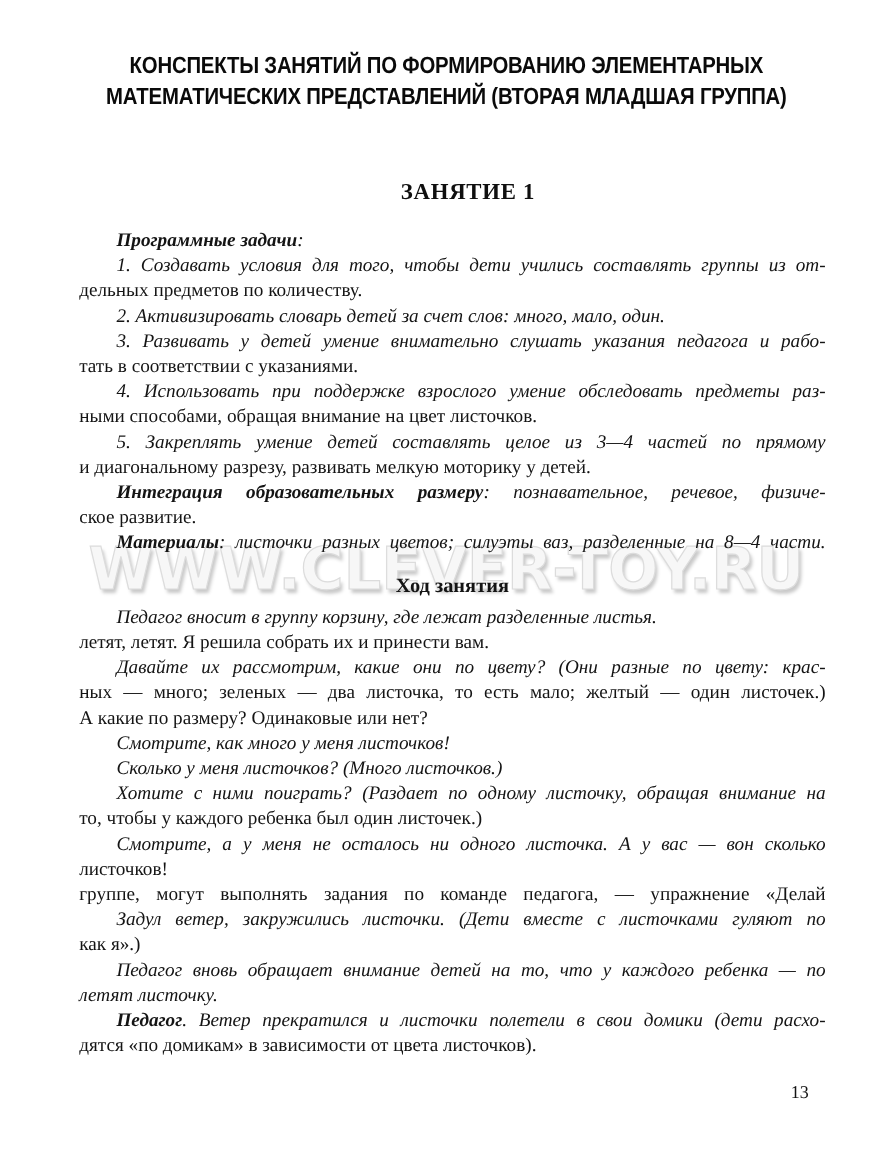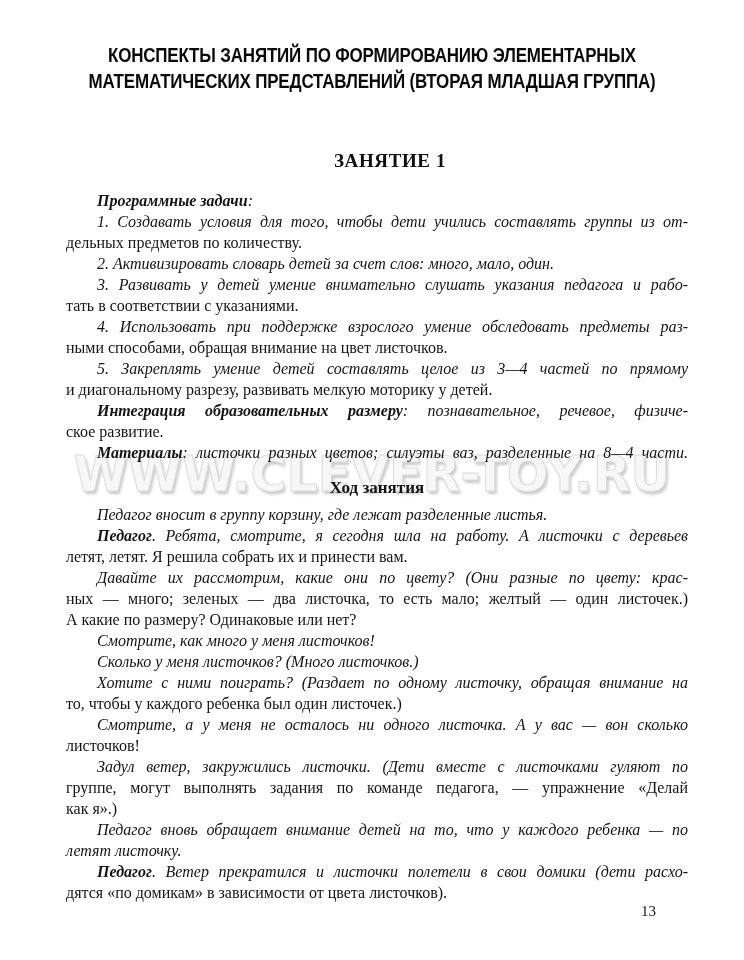--- a/index.html
+++ b/index.html
@@ -90,21 +90,21 @@
     letter-spacing: 0px;
     white-space: nowrap;
     color: #f7f7f7;
     -webkit-text-stroke: 1px #dcdcdc;
     text-shadow: 2px 3px 3px #c9c9c9;
     user-select: none;
   }
   
   .page-number {
     position: absolute;
-    right: 88px;
+    right: 70px;
     bottom: 40px;
     font-size: 15px;
     color: #141414;
   }
 </style>
 </head>
 <body>
 
 <div class="page">
 
@@ -145,21 +145,20 @@
         <div class="line last"><span>ское развитие.</span></div>
       </div>
       <div class="para">
         <div class="line first last fj"><span class="bold">Материалы</span><span>: листочки разных цветов; силуэты ваз, разделенные на 8—4 части.</span></div>
       </div>
       <div class="section-heading">Ход занятия</div>
       <div class="para italic">
         <div class="line first last"><span>Педагог вносит в группу корзину, где лежат разделенные листья.</span></div>
       </div>
       <div class="para">
-        <div class="line first"><span class="bold">Педагог</span><span>. Ребята, смотрите, я сегодня шла на работу. А листочки с деревьев</span></div>
         <div class="line last"><span>летят, летят. Я решила собрать их и принести вам.</span></div>
       </div>
       <div class="para">
         <div class="line first"><span>Давайте их рассмотрим, какие они по цвету? (Они разные по цвету: крас-</span></div>
         <div class="line"><span>ных — много; зеленых — два листочка, то есть мало; желтый — один листочек.)</span></div>
         <div class="line last"><span>А какие по размеру? Одинаковые или нет?</span></div>
       </div>
       <div class="para">
         <div class="line first last"><span>Смотрите, как много у меня листочков!</span></div>
       </div>
@@ -168,22 +167,22 @@
       </div>
       <div class="para">
         <div class="line first"><span>Хотите с ними поиграть? (Раздает по одному листочку, обращая внимание на</span></div>
         <div class="line last"><span>то, чтобы у каждого ребенка был один листочек.)</span></div>
       </div>
       <div class="para">
         <div class="line first"><span>Смотрите, а у меня не осталось ни одного листочка. А у вас — вон сколько</span></div>
         <div class="line last"><span>листочков!</span></div>
       </div>
       <div class="para">
+        <div class="line"><span>группе, могут выполнять задания по команде педагога, — упражнение «Делай</span></div>
         <div class="line first"><span>Задул ветер, закружились листочки. (Дети вместе с листочками гуляют по</span></div>
-        <div class="line"><span>группе, могут выполнять задания по команде педагога, — упражнение «Делай</span></div>
         <div class="line last"><span>как я».)</span></div>
       </div>
       <div class="para italic">
         <div class="line first"><span>Педагог вновь обращает внимание детей на то, что у каждого ребенка — по</span></div>
         <div class="line last"><span>летят листочку.</span></div>
       </div>
       <div class="para">
         <div class="line first"><span class="bold">Педагог</span><span>. Ветер прекратился и листочки полетели в свои домики (дети расхо-</span></div>
         <div class="line last"><span>дятся «по домикам» в зависимости от цвета листочков).</span></div>
       </div>

